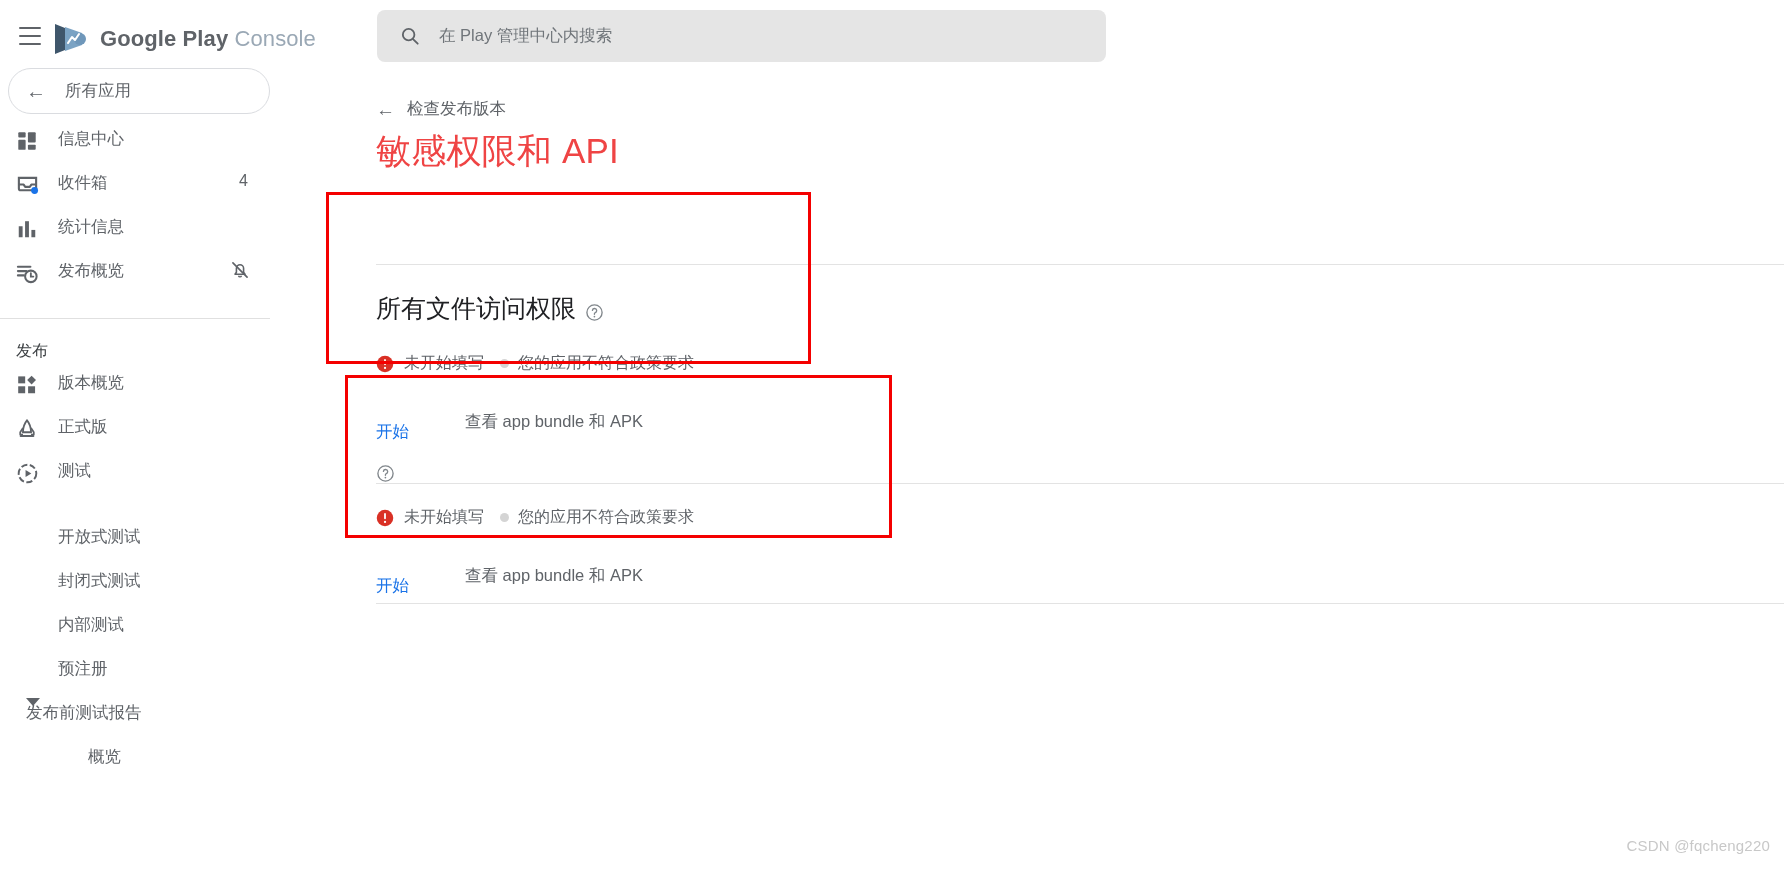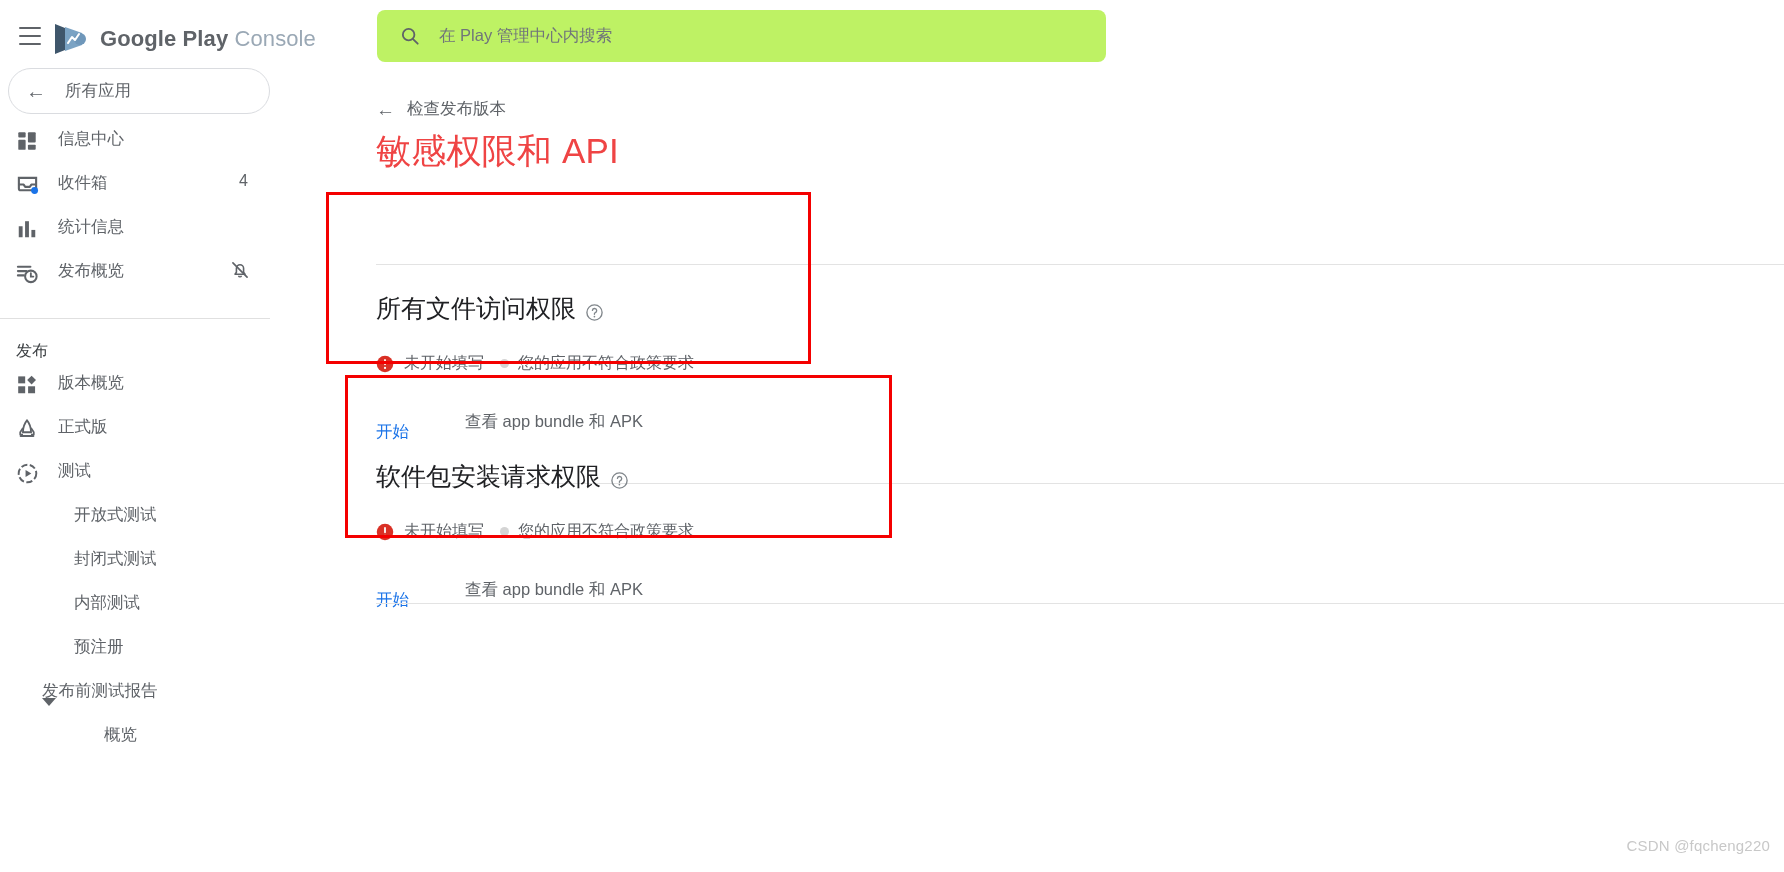--- a/index.html
+++ b/index.html
@@ -17,21 +17,21 @@
   .hamburger { position: absolute; left: 10px; top: 18px; width: 40px; height: 36px;
      display: flex; flex-direction: column; justify-content: center; align-items: center; gap: 6px; cursor: pointer; }
   .hamburger i { display: block; width: 22px; height: 2px; background: #5f6368; border-radius: 1px; }
   .brand { position: absolute; left: 52px; top: 16px; height: 46px; display: flex; align-items: center; gap: 12px; }
   .brand-logo { width: 36px; height: 34px; display: block; }
   .brand-text { font-size: 22px; letter-spacing: .1px; white-space: nowrap; }
   .brand-text .b1 { color: #5f6368; font-weight: 700; }
   .brand-text .b2 { color: #9aa8b5; font-weight: 400; }
 
   .searchbar { position: absolute; left: 377px; top: 10px; width: 729px; height: 52px;
-     background: #bef264; border-radius: 8px; display: flex; align-items: center; padding: 2px 22px; cursor: text; }
+     background: #e5e5e5; border-radius: 8px; display: flex; align-items: center; padding: 2px 22px; cursor: text; }
   .search-icon { width: 22px; height: 22px; flex: 0 0 auto; margin-right: 18px; }
   .search-placeholder { color: #70757a; font-size: 16.5px; }
 
   
   .sidebar { position: absolute; left: 0; top: 66px; width: 292px; height: 806px; background: #fff; }
   .allapps {
      position: absolute; left: 8px; top: 2px; width: 262px; height: 46px;
      border: 1px solid #dadce0; border-radius: 24px; display: flex; align-items: center; padding-left: 16px;
      gap: 18px; cursor: pointer; background:#fff;
   }
@@ -41,21 +41,21 @@
   .navlist { position: absolute; left: 0; top: 62px; width: 292px; }
   .navitem { position: relative; display: flex; align-items: flex-start; height: 44px; padding-left: 14px; cursor: pointer; }
   .navitem .ic { width: 26px; height: 26px; flex: 0 0 auto; display:flex; align-items:center; justify-content:center; margin-right: 18px; }
   .navitem .txt { color: #5f6368; font-size: 16.5px; white-space: nowrap; }
   .navitem .badge { position: absolute; right: 44px; color: #5f6368; font-size: 16px; }
   .navitem .trailing { position: absolute; right: 42px; width: 20px; height: 20px; }
 
   .divider { height: 1px; background: #e0e0e0; margin: 14px 0 0 0; width: 270px; }
   .section-label { color: #3c4043; font-size: 16px; padding: 22px 0 10px 16px; }
 
-  .subitem { display: flex; align-items: flex-start; height: 44px; padding-left: 58px; cursor: pointer; position: relative; margin-left: 16px; }
+  .subitem { display: flex; align-items: flex-end; height: 44px; padding-left: 58px; cursor: pointer; position: relative; }
   .subitem .txt { color: #5f6368; font-size: 16.5px; white-space: nowrap; }
   .subitem.with-caret { padding-left: 26px; }
   .caret { position: absolute; left: 26px; top: 18px; width: 0; height: 0;
      border-left: 7px solid transparent; border-right: 7px solid transparent; border-top: 8px solid #5f6368; }
 
   
   .main { position: absolute; left: 292px; top: 72px; width: 1492px; height: 800px; }
   .backlink { position: absolute; left: 84px; top: 26px; display: flex; align-items: center; gap: 12px; cursor: pointer; }
   .backlink .arrow { color: #5f6368; font-size: 19px; line-height: 1; }
   .backlink .lbl { color: #5f6368; font-size: 16.5px; }
@@ -283,21 +283,20 @@
       <div class="action-row">
         <span class="action-primary">开始</span>
         <span class="action-secondary">查看 app bundle 和 APK</span>
       </div>
     </div>
 
     <div class="card-rule" style="left:84px; top:411px; width:1408px;"></div>
 
     <div class="card" style="top:388px;">
       <div class="card-title">
-        <span>软件包安装请求权限</span>
         <span class="help-icon">
           <svg width="19" height="19" viewBox="0 0 24 24">
             <circle cx="12" cy="12" r="9.6" fill="none" stroke="#80868b" stroke-width="1.7"></circle>
             <path d="M9.4 9.3 a2.7 2.7 0 1 1 3.3 3 c-.6 .3 -.8 .8 -.8 1.5 v.5" fill="none" stroke="#80868b" stroke-width="1.7" stroke-linecap="round"></path>
             <circle cx="11.9" cy="17.1" r="1.1" fill="#80868b"></circle>
           </svg>
         </span>
       </div>
 
       <div class="status-row">

